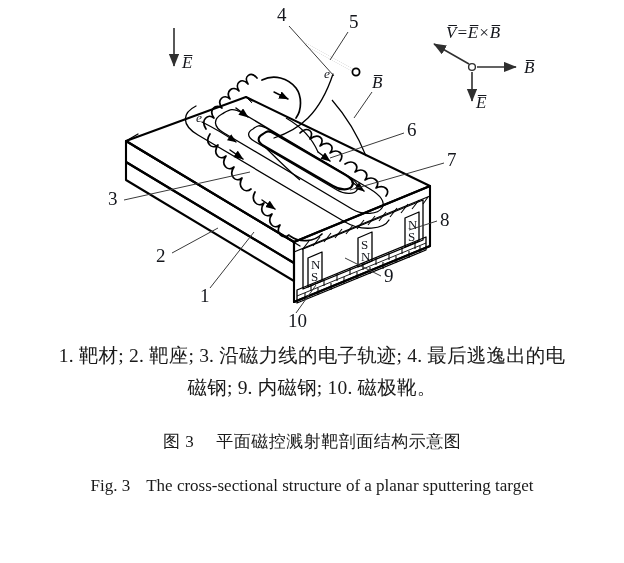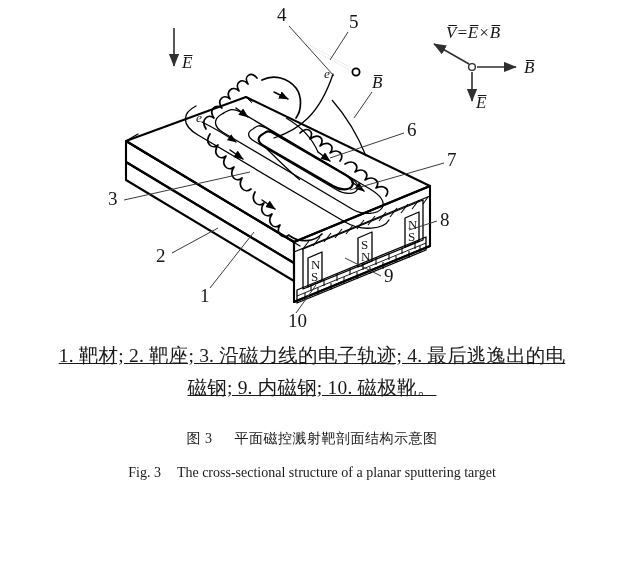--- a/index.html
+++ b/index.html
@@ -36,38 +36,37 @@
     width: 624px;
   }
   .legend-lines {
     font-size: 19.5px;
     line-height: 32px;
     text-align: justify;
     text-align-last: center;
     padding: 0 12px;
     box-sizing: border-box;
     letter-spacing: 0.2px;
-    text-decoration: underline;
   }
   .legend-lines p {
     margin: 0;
   }
   .fig-title-cn {
     text-align: center;
-    font-size: 14px;
+    font-size: 17px;
     margin-top: 26px;
     letter-spacing: 0.5px;
   }
   .fig-title-cn .fig-num {
     margin-right: 22px;
   }
   .fig-title-en {
     text-align: center;
-    font-size: 14px;
-    margin-top: 17px;
+    font-size: 17px;
+    margin-top: 23px;
   }
   .fig-title-en .fig-num {
     margin-right: 16px;
   }
   text {
     font-family: "Liberation Serif", "DejaVu Serif", serif;
   }
   .num-label {
     font-size: 19px;
     fill: #14161c;

